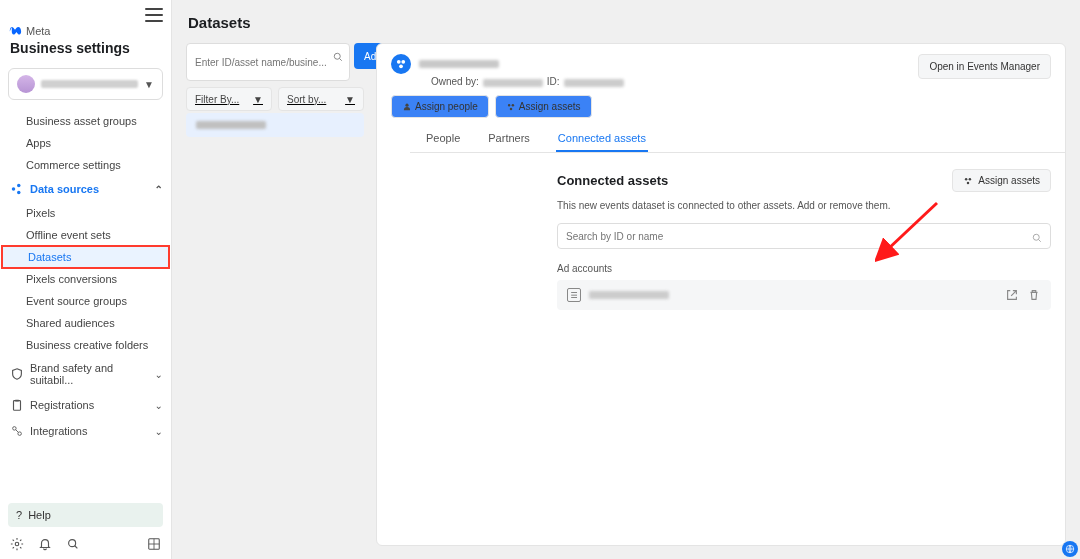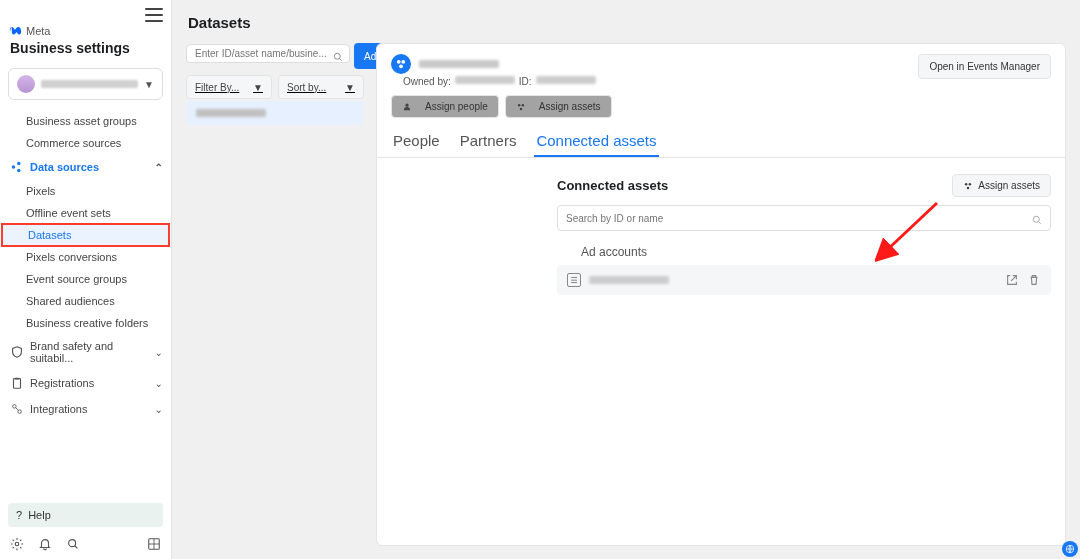--- a/index.html
+++ b/index.html
@@ -189,21 +189,21 @@
     }
     .search-input {
       flex: 1;
       border: 1px solid #ddd;
       background: #fff;
       border-radius: 4px;
       padding: 5px 22px 5px 8px;
       font-size: 10px;
       color: #888;
       position: relative;
-      height: 19px;
+      height: 38px;
     }
     .search-input-wrap {
       position: relative;
       flex: 1;
     }
     .search-input-wrap .sicon {
       position: absolute;
       right: 6px;
       top: 6px;
       width: 12px;
@@ -284,23 +284,23 @@
     .dataset-name-blur {
       width: 80px;
       height: 8px;
       background: #c8c8c8;
       border-radius: 2px;
       filter: blur(1.5px);
     }
     .owned-row {
       font-size: 10px;
       color: #555;
-      margin: 2px 0 8px 12px;
-      display: flex;
-      align-items: flex-start;
+      margin: 2px 0 8px 40px;
+      display: flex;
+      align-items: flex-end;
       gap: 4px;
     }
     .owned-row .blurval {
       display: inline-block;
       width: 60px;
       height: 8px;
       background: #ccc;
       border-radius: 2px;
       filter: blur(1.5px);
     }
@@ -315,38 +315,39 @@
       font-size: 10px;
       cursor: pointer;
       color: #333;
     }
     .action-buttons {
       display: flex;
       gap: 6px;
       padding: 0 14px 8px 14px;
     }
     .action-btn {
-      background: #a3a3a3;
+      background: #3b82f6;
       border: 1px solid #e4e4e4;
       border-radius: 4px;
       padding: 5px 10px;
       font-size: 10px;
       display: flex;
       align-items: center;
-      gap: 13px;
+      gap: 3px;
       cursor: pointer;
       color: #333;
     }
     .action-btn svg { width: 10px; height: 10px; }
     .tabs {
       display: flex;
-      gap: 16px;
+      gap: 24px;
       padding: 0 14px;
       border-bottom: 1px solid #e4e4e4;
-      font-size: 15px;
+      font-size: 11px;
+      margin-left: 33px;
     }
     .tab {
       padding: 6px 2px;
       cursor: pointer;
       color: #555;
     }
     .tab.active {
       color: #1877f2;
       border-bottom: 2px solid #1877f2;
       font-weight: 500;
@@ -397,24 +398,23 @@
     }
     .asset-search-wrap .sicon {
       position: absolute;
       right: 8px;
       top: 7px;
       width: 12px;
       height: 12px;
       color: #aaa;
     }
     .ad-accounts-label {
-      font-size: 12px;
+      font-size: 10px;
       color: #555;
       margin-bottom: 6px;
-      margin-left: 24px;
     }
     .ad-account-row {
       background: #f5f6f7;
       border-radius: 4px;
       padding: 8px 10px;
       display: flex;
       align-items: center;
       gap: 8px;
     }
     .ad-account-icon {
@@ -485,21 +485,22 @@
   </div>
 
   <div class="account-selector">
     <div class="account-avatar"></div>
     <div class="account-name"></div>
     <span class="chevron-down">▼</span>
   </div>
 
   <div class="nav-list">
     <div class="nav-item">Business asset groups</div>
-    <div class="nav-item">Commerce sources</div>
+    <div class="nav-item">Apps</div>
+    <div class="nav-item">Commerce settings</div>
 
     <div class="nav-section">
       <span class="sec-icon">
         <svg viewBox="0 0 16 16">
             <circle cx="4" cy="8" r="2" fill="#1877f2"></circle>
             <circle cx="10" cy="4" r="2" fill="#1877f2"></circle>
             <circle cx="10" cy="12" r="2" fill="#1877f2"></circle>
           </svg>
       </span>
       <span class="sec-label">Data sources</span>
@@ -667,20 +668,21 @@
           <div class="connected-title">Connected assets</div>
           <div class="assign-assets-btn">
             <svg viewBox="0 0 16 16" width="10" height="10">
                 <circle cx="5" cy="5" r="2" fill="#444"></circle>
                 <circle cx="11" cy="5" r="2" fill="#444"></circle>
                 <circle cx="8" cy="11" r="2" fill="#444"></circle>
               </svg>
             <span>Assign assets</span>
           </div>
         </div>
+        <div class="connected-desc">This new events dataset is connected to other assets. Add or remove them.</div>
 
         <div class="asset-search-wrap">
           <input class="asset-search" placeholder="Search by ID or name" style="">
           <span class="sicon">
             <svg viewBox="0 0 16 16">
                 <circle cx="7" cy="7" r="4" fill="none" stroke="#aaa" stroke-width="1.3"></circle>
                 <path stroke="#aaa" stroke-width="1.3" d="M10 10l3 3"></path>
               </svg>
           </span>
         </div>

